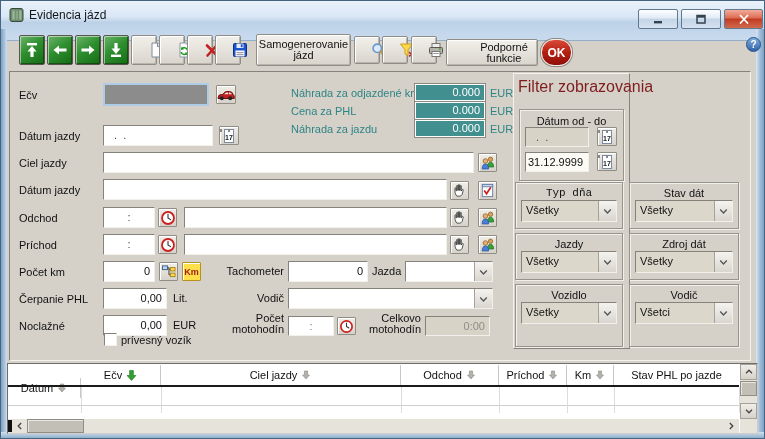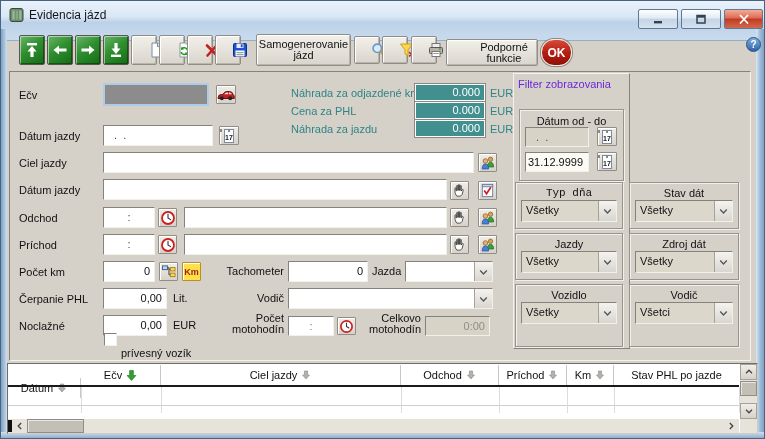--- a/index.html
+++ b/index.html
@@ -49,21 +49,21 @@
   .field.num { text-align:right; }
   .field.center { text-align:center; }
   .field.beige { background:#d8d3c7; color:#555; }
   .field.dis { background:#d8d3c7; color:#8f8d86; }
   .ecvfield { background:#8c8c8c; border:2px solid #aecbe8; }
   .sbtn { border:1px solid #8f8d86; background:linear-gradient(#f0eee8,#d6d2ca);
     box-shadow:inset 1px 1px 0 #fff; display:flex; align-items:center; justify-content:center; border-radius:1px; }
   .teal-lbl { color:#2e8585; }
   .teal-box { background:#418f8f; border:1px solid #fdfdfd; box-shadow:0 0 0 1px #8a8880;
     color:#fff; text-align:right; padding:1px 4px; line-height:13px; font-size:11px; }
-  .navy { color:#6d28d9; font-size:11px;text-align:center; }
+  .navy { color:#7f1d1d; font-size:16px;text-align:center; }
   .combo { background:#fff; border:1px solid; border-color:#84827a #f2f0ea #f2f0ea #84827a; display:flex; }
   .combo .val { flex:1; padding:2px 4px; line-height:15px; overflow:hidden; white-space:nowrap; }
   .combo .arrow { width:18px; border-left:1px solid #a5a29b;
     background:linear-gradient(#f4f3ef,#d9d6cf); display:flex; align-items:center; justify-content:center; }
   .combo.beige { background:#dbd7cb; }
   .checkbox { width:13px; height:13px; background:#fff; border:1px solid; border-color:#84827a #f2f0ea #f2f0ea #84827a; }
   .cal { width:20px; height:19px; }
   .calframe { width:16px; height:15px; margin:1px auto; border:1px solid #7a8aa0; background:#fff; }
   .caltop { height:4px; background:linear-gradient(#e05040,#a81f10); position:relative; }
   .caltop i { position:absolute; top:-1px; width:2px; height:3px; background:#fff; border:1px solid #888; }
@@ -395,21 +395,21 @@
         <svg width="15" height="15" viewBox="0 0 16 16">
           <circle cx="8" cy="8" r="6" fill="#fff" stroke="#cc2020" stroke-width="1.8"></circle>
           <path d="M8 8 L8 4.3 M8 8 L10.6 9.6" stroke="#333" stroke-width="1.1" stroke-linecap="round"></path>
         </svg>
       </span>
   </div>
   <span class="abs" style="left:360px;top:312px;width:60px;text-align:right;line-height:11px;">Celkovo motohodín</span>
   <div class="abs field num dis" style="left:424px;top:315px;width:65px;height:20px;">0:00</div>
 
   <div class="abs checkbox" style="left:103px;top:332px;"></div>
-  <span class="abs lbl" style="left:120px;top:346px;">prívesný vozík</span>
+  <span class="abs lbl" style="left:120px;top:333px;">prívesný vozík</span>
 
   <span class="abs lbl teal-lbl" style="left:290px;top:86px;">Náhrada za odjazdené km</span>
   <div class="abs teal-box" style="left:414px;top:83px;width:70px;height:17px;">0.000</div>
   <span class="abs lbl teal-lbl" style="left:489px;top:86px;">EUR</span>
   <span class="abs lbl teal-lbl" style="left:290px;top:104px;">Cena za PHL</span>
   <div class="abs teal-box" style="left:414px;top:101px;width:70px;height:17px;">0.000</div>
   <span class="abs lbl teal-lbl" style="left:489px;top:104px;">EUR</span>
   <span class="abs lbl teal-lbl" style="left:290px;top:122px;">Náhrada za jazdu</span>
   <div class="abs teal-box" style="left:414px;top:119px;width:70px;height:17px;">0.000</div>
   <span class="abs lbl teal-lbl" style="left:489px;top:122px;">EUR</span>

